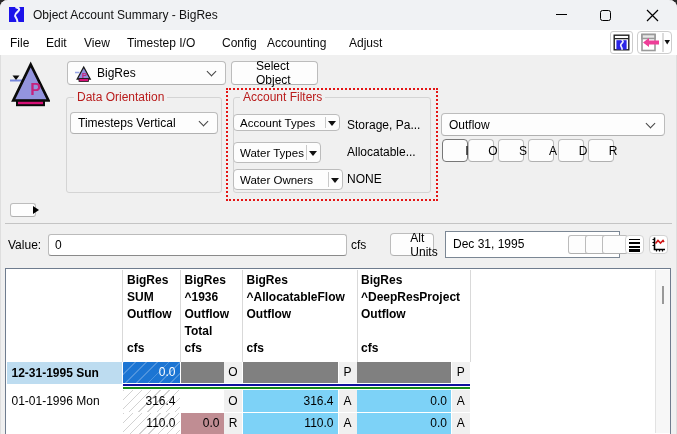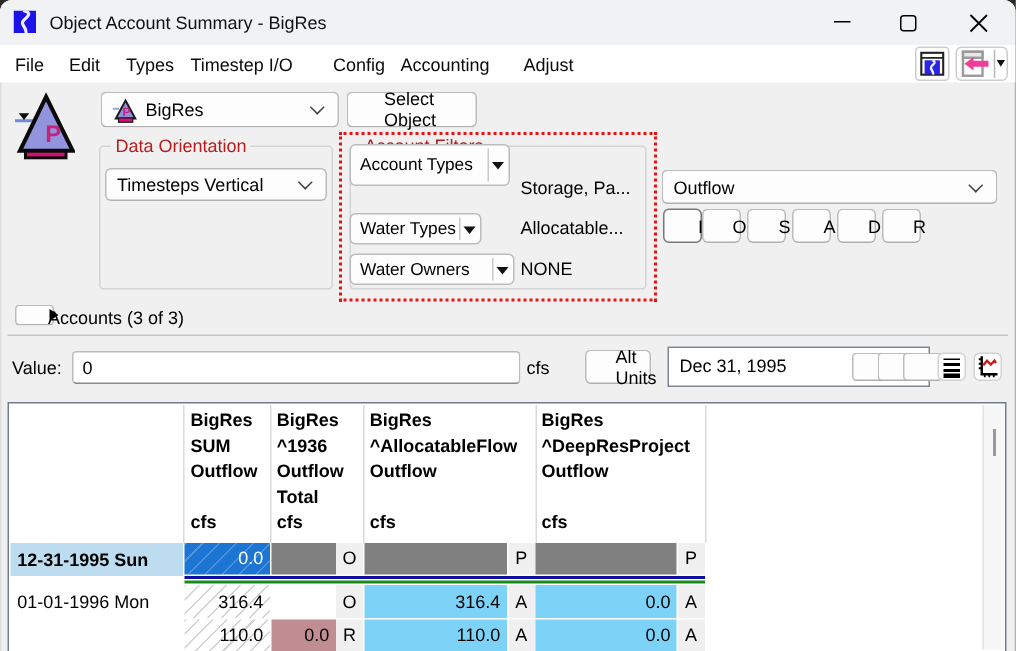--- a/index.html
+++ b/index.html
@@ -47,21 +47,21 @@
   <div id="titletext">Object Account Summary - BigRes</div>
   <div class="abs" style="left:556px;top:14px;width:11px;height:1.3px;background:#000"></div>
   <div class="abs" style="left:600px;top:10px;width:11px;height:11px;border:1.2px solid #000;border-radius:2.5px"></div>
   <svg class="abs" style="left:646px;top:9px" width="13" height="13" viewBox="0 0 13 13">
     <path d="M1 1 L12 12 M12 1 L1 12" stroke="#000" stroke-width="1.2"></path>
   </svg>
 
   <div id="menubar"></div>
   <div class="mitem" style="left:10px">File</div>
   <div class="mitem" style="left:46px">Edit</div>
-  <div class="mitem" style="left:84px">Types</div>
+  <div class="mitem" style="left:84px">View</div>
   <div class="mitem" style="left:127px">Timestep I/O</div>
   <div class="mitem" style="left:222px">Config</div>
   <div class="mitem" style="left:267px">Accounting</div>
   <div class="mitem" style="left:349px">Adjust</div>
 
   <div class="abs" style="left:610px;top:31px;width:23px;height:23px;border:1px solid #cdcdcd;border-radius:3px;background:#fff"></div>
   <svg class="abs" style="left:613px;top:34px" width="17" height="17" viewBox="0 0 17 17">
     <rect x="1.2" y="1.2" width="14.6" height="14.6" fill="#fff" stroke="#222" stroke-width="1.4"></rect>
     <line x1="1.2" y1="4.6" x2="15.8" y2="4.6" stroke="#222" stroke-width="1.1"></line>
     <rect x="3.4" y="6.2" width="10.2" height="9.3" fill="#2a24e8"></rect>
@@ -100,21 +100,21 @@
   </div>
   <div class="combo" style="left:70px;top:112px;width:148px;height:22px">
       <span style="margin-left:7px">Timesteps Vertical</span>
       <span class="chev"></span>
     </div>
 
   <div class="abs" style="left:226px;top:88px;width:212px;height:113px;border:2px dotted #e41414"></div>
   <div class="group" style="left:233px;top:97px;width:198px;height:96px;background:#f0f0f0">
     <div class="glabel" style="left:6px">Account Filters</div>
   </div>
-  <div class="ddbtn" style="left:233px;top:96px;width:107px;height:28px">
+  <div class="ddbtn" style="left:233px;top:114px;width:107px;height:17px">
       <span class="txt">Account Types</span>
       <span class="sep"></span>
       <span class="arr"></span>
     </div>
   <div class="flabel" style="left:347px;top:118px">Storage, Pa...</div>
   <div class="ddbtn" style="left:233px;top:142px;width:88px;height:21px">
       <span class="txt">Water Types</span>
       <span class="sep"></span>
       <span class="arr"></span>
     </div>
@@ -133,21 +133,20 @@
   <div class="btn" style="left:442px;top:139px;width:22px;height:23px;border-color:#777">I</div>
   <div class="btn" style="left:468px;top:139px;width:23px;height:23px">O</div>
   <div class="btn" style="left:498px;top:139px;width:23px;height:23px">S</div>
   <div class="btn" style="left:528px;top:139px;width:22px;height:23px">A</div>
   <div class="btn" style="left:558px;top:139px;width:23px;height:23px">D</div>
   <div class="btn" style="left:588px;top:139px;width:22px;height:23px">R</div>
 
   <div class="btn" style="left:10px;top:203px;width:14px;height:14px;border-radius:3px">
     <span style="width:0;height:0;border-top:4px solid transparent;border-bottom:4px solid transparent;border-left:6px solid #000;margin-left:1px"></span>
   </div>
-  <div class="t12 abs" style="left:32px;top:205px">Accounts (3 of 3)</div>
   <div class="abs" style="left:5px;top:223px;width:667px;height:1px;background:#c4c4c4"></div>
 
   <div class="t12 abs" style="left:8px;top:238px">Value:</div>
   <div class="abs" style="left:48px;top:234px;width:299px;height:22px;background:#fff;border:1px solid #bbb;border-bottom:1px solid #8a8a8a;border-radius:3px">
     <span class="t12" style="position:absolute;left:6px;top:3px">0</span>
   </div>
   <div class="t12 abs" style="left:351px;top:238px">cfs</div>
   <div class="btn" style="left:390px;top:233px;width:44px;height:23px">Alt Units</div>
   <div class="abs" style="left:445px;top:231px;width:175px;height:27px;background:#fff;border:1.5px solid #7b8794">
     <span class="t12" style="position:absolute;left:7px;top:5px">Dec 31, 1995</span>

